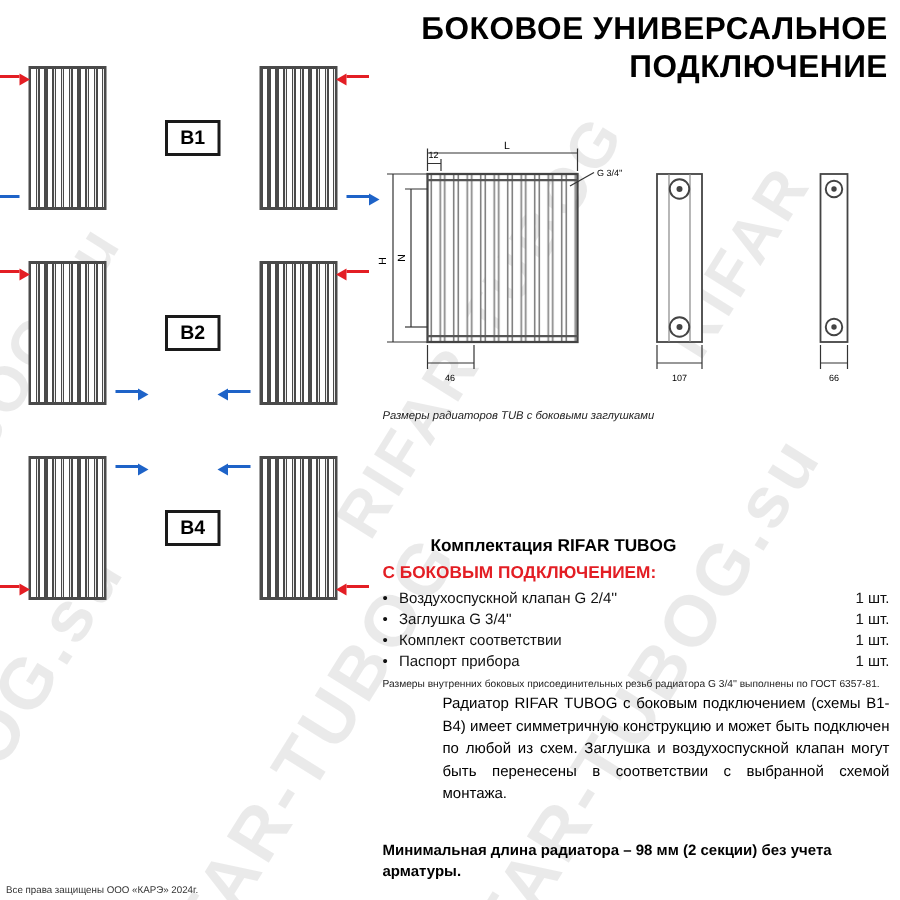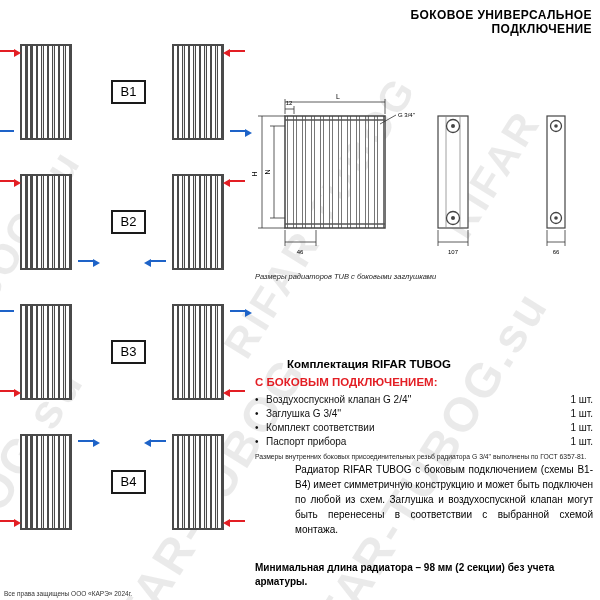--- a/index.html
+++ b/index.html
@@ -15,32 +15,32 @@
   #watermarks .watermark:nth-child(1){ left:-70px; top:570px; }
   #watermarks .watermark:nth-child(2){ left:100px; top:645px; }
   #watermarks .watermark:nth-child(3){ left:-55px; top:330px; font-size:42px; }
   #watermarks .watermark:nth-child(4){ left:300px; top:645px; }
   #watermarks .watermark:nth-child(5){ left:235px; top:330px; font-size:42px; }
   #watermarks .watermark:nth-child(6){ left:455px; top:210px; font-size:42px; }
 
   .layer { position:absolute; z-index:1; }
 
   
-  .title { right:8px; top:8px; text-align:right; font-weight:bold; font-size:12px;
+  .title { right:8px; top:8px; text-align:right; font-weight:bold; font-size:21px;
            line-height:1.18; letter-spacing:0.4px; color:#000; }
 
   
   #schemes { left:2px; top:42px; width:240px; }
   .scheme-row { position:relative; display:flex; align-items:center; justify-content:center;
                 gap:26px; height:100px; margin-bottom:30px; }
   .rad-wrap { position:relative; width:52px; height:96px; flex:0 0 auto; }
   .radiator { width:52px; height:96px; border:1px solid #4a4a4a; border-top:2px solid #4a4a4a;
               border-bottom:2px solid #4a4a4a;
               background:repeating-linear-gradient(90deg,#4a4a4a 0 1px,#ffffff 1px 4px,#4a4a4a 4px 5px,#ededed 5px 5.5px); }
-  .scheme-label { border:2px solid #1a1a1a; background:#fff; font-weight:normal; font-size:13px;
+  .scheme-label { border:2px solid #1a1a1a; background:#fff; font-weight:bold; font-size:13px;
                   padding:2px 8px; line-height:1.2; flex:0 0 auto;margin-left:13px; }
   .arrow { position:absolute; width:15px; height:0; border-top:2px solid currentColor; }
   .arrow.red  { color:var(--red); }
   .arrow.blue { color:var(--blue); }
   .arrow.at-top { top:6px; } .arrow.at-bottom { bottom:8px; }
   .arrow.side-left { left:-21px; } .arrow.side-right { right:-21px; }
   .arrow::after { content:""; position:absolute; top:-3px; width:0; height:0;
                   border-top:4px solid transparent; border-bottom:4px solid transparent; }
   .arrow.dir-right::after { left:100%; border-left:7px solid currentColor; }
   .arrow.dir-left::after  { right:100%; border-right:7px solid currentColor; }
@@ -114,33 +114,20 @@
         <div class="rad-wrap">
           <div class="radiator"></div>
           <span class="arrow red at-top side-right dir-left"></span>
           <span class="arrow blue at-bottom side-left dir-left"></span>
         </div>
       </div>
       <div class="scheme-row">
         <div class="rad-wrap">
           <div class="radiator"></div>
           <span class="arrow red at-bottom side-left dir-right"></span>
-          <span class="arrow blue at-top side-left dir-left"></span>
-        </div>
-        <div class="scheme-label">B3</div>
-        <div class="rad-wrap">
-          <div class="radiator"></div>
-          <span class="arrow red at-bottom side-right dir-left"></span>
-          <span class="arrow blue at-top side-right dir-right"></span>
-        </div>
-      </div>
-      <div class="scheme-row">
-        <div class="rad-wrap">
-          <div class="radiator"></div>
-          <span class="arrow red at-bottom side-left dir-right"></span>
           <span class="arrow blue at-top side-right dir-right"></span>
         </div>
         <div class="scheme-label">B4</div>
         <div class="rad-wrap">
           <div class="radiator"></div>
           <span class="arrow red at-bottom side-right dir-left"></span>
           <span class="arrow blue at-top side-left dir-left"></span>
         </div>
       </div>
     </div>

